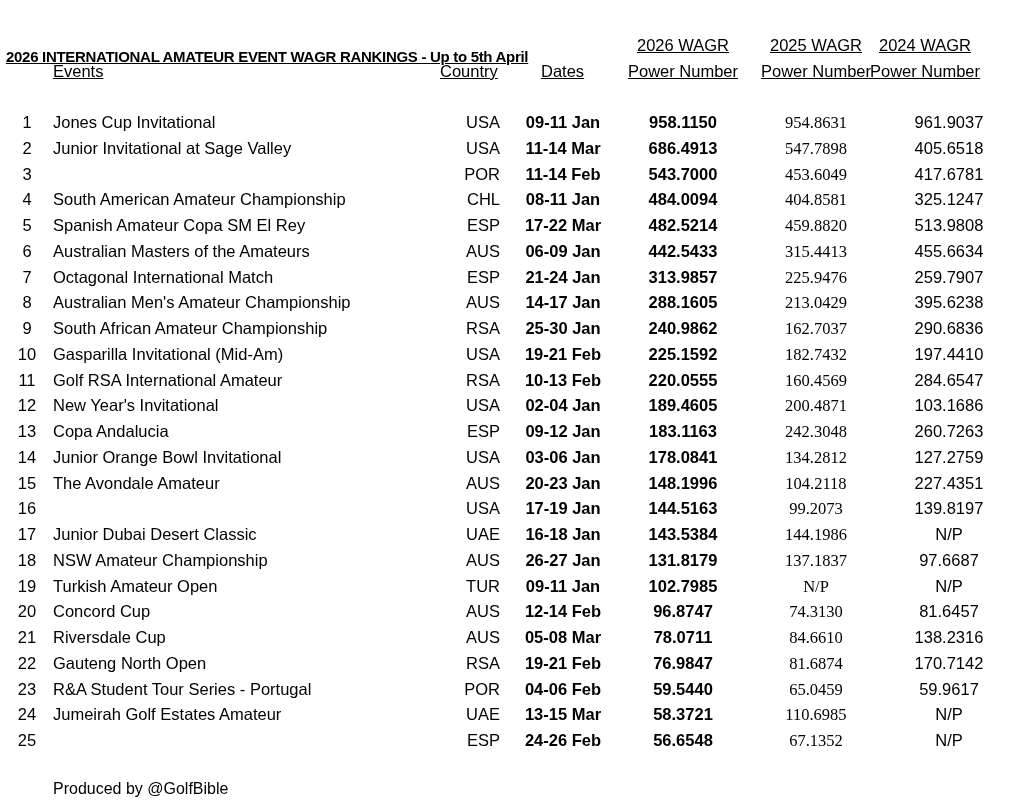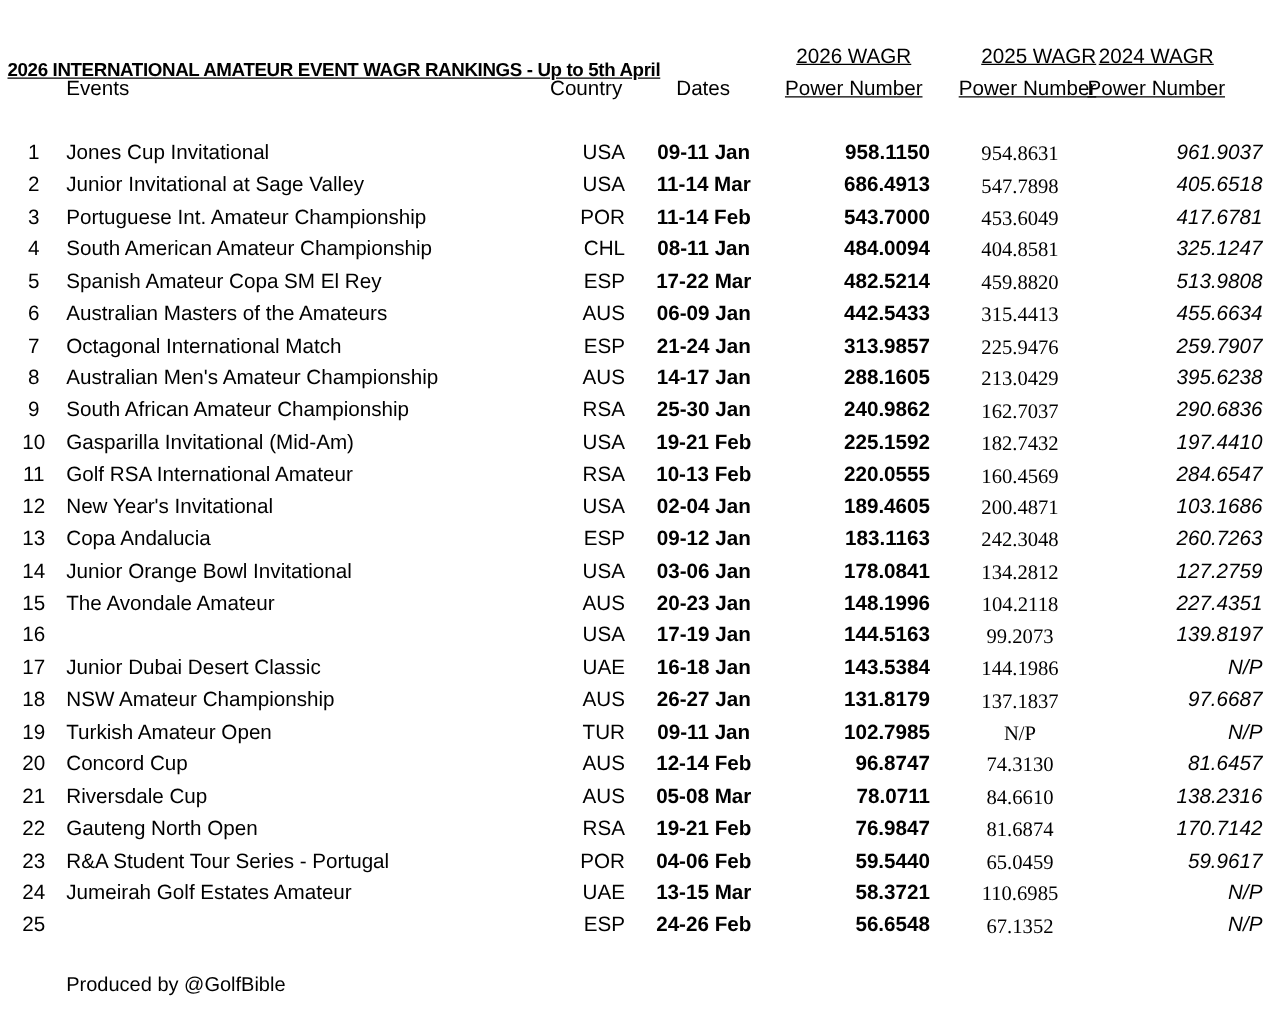--- a/index.html
+++ b/index.html
@@ -22,28 +22,29 @@
       font-size: 15px;
       font-weight: bold;
       text-decoration: underline;
       letter-spacing: -0.3px;
       white-space: nowrap;
       margin-top: 40px;
     }
     .hdr {
       position: absolute;
       font-size: 16.5px;
+      text-decoration: underline;
       white-space: nowrap;
       line-height: 26px;
     }
     .hdr.events { left: 53px; top: 58px; }
     .hdr.country { left: 440px; top: 58px; text-align: center; }
     .hdr.dates { left: 541px; top: 58px; }
     .hdr.p26 { left: 622px; top: 32px; width: 122px; text-align: center; }
-    .hdr.p25 { left: 755px; top: 32px; width: 122px; text-align: right; }
+    .hdr.p25 { left: 755px; top: 32px; width: 122px; text-align: center; }
     .hdr.p24 { left: 864px; top: 32px; width: 122px; text-align: center; }
     .hdr .line { display: block; text-decoration: underline; }
 
     .rows {
       position: absolute;
       left: 0;
       top: 110px;
       width: 1023px;
     }
     .row {
@@ -51,23 +52,23 @@
       height: 25.75px;
       font-size: 16.5px;
       line-height: 25.75px;
       white-space: nowrap;
     }
     .row span { position: absolute; top: 0; }
     .c-rank { left: 10px; width: 34px; text-align: center; }
     .c-event { left: 53px; }
     .c-country { left: 440px; width: 60px; text-align: right; }
     .c-dates { left: 515px; width: 96px; text-align: center; font-weight: bold; }
-    .c-p26 { left: 622px; width: 122px; text-align: right; font-weight: bold; }
+    .c-p26 { left: 622px; width: 122px; text-align: center; font-weight: bold; }
     .c-p25 { left: 755px; width: 122px; text-align: center; font-family: Liberation Serif, serif; }
-    .c-p24 { left: 888px; width: 122px; text-align: right; font-style: italic; }
+    .c-p24 { left: 888px; width: 122px; text-align: center; }
 
     .footer {
       position: absolute;
       left: 53px;
       top: 780px;
       font-size: 16px;
       font-weight: normal;
       white-space: nowrap;
     }
   </style>
@@ -106,21 +107,20 @@
       <span class="c-rank">2</span>
       <span class="c-event">Junior Invitational at Sage Valley</span>
       <span class="c-country">USA</span>
       <span class="c-dates">11-14 Mar</span>
       <span class="c-p26">686.4913</span>
       <span class="c-p25">547.7898</span>
       <span class="c-p24">405.6518</span>
     </div>
     <div class="row">
       <span class="c-rank">3</span>
-      <span class="c-event">Portuguese Int. Amateur Championship</span>
       <span class="c-country">POR</span>
       <span class="c-dates">11-14 Feb</span>
       <span class="c-p26">543.7000</span>
       <span class="c-p25">453.6049</span>
       <span class="c-p24">417.6781</span>
     </div>
     <div class="row">
       <span class="c-rank">4</span>
       <span class="c-event">South American Amateur Championship</span>
       <span class="c-country">CHL</span>

